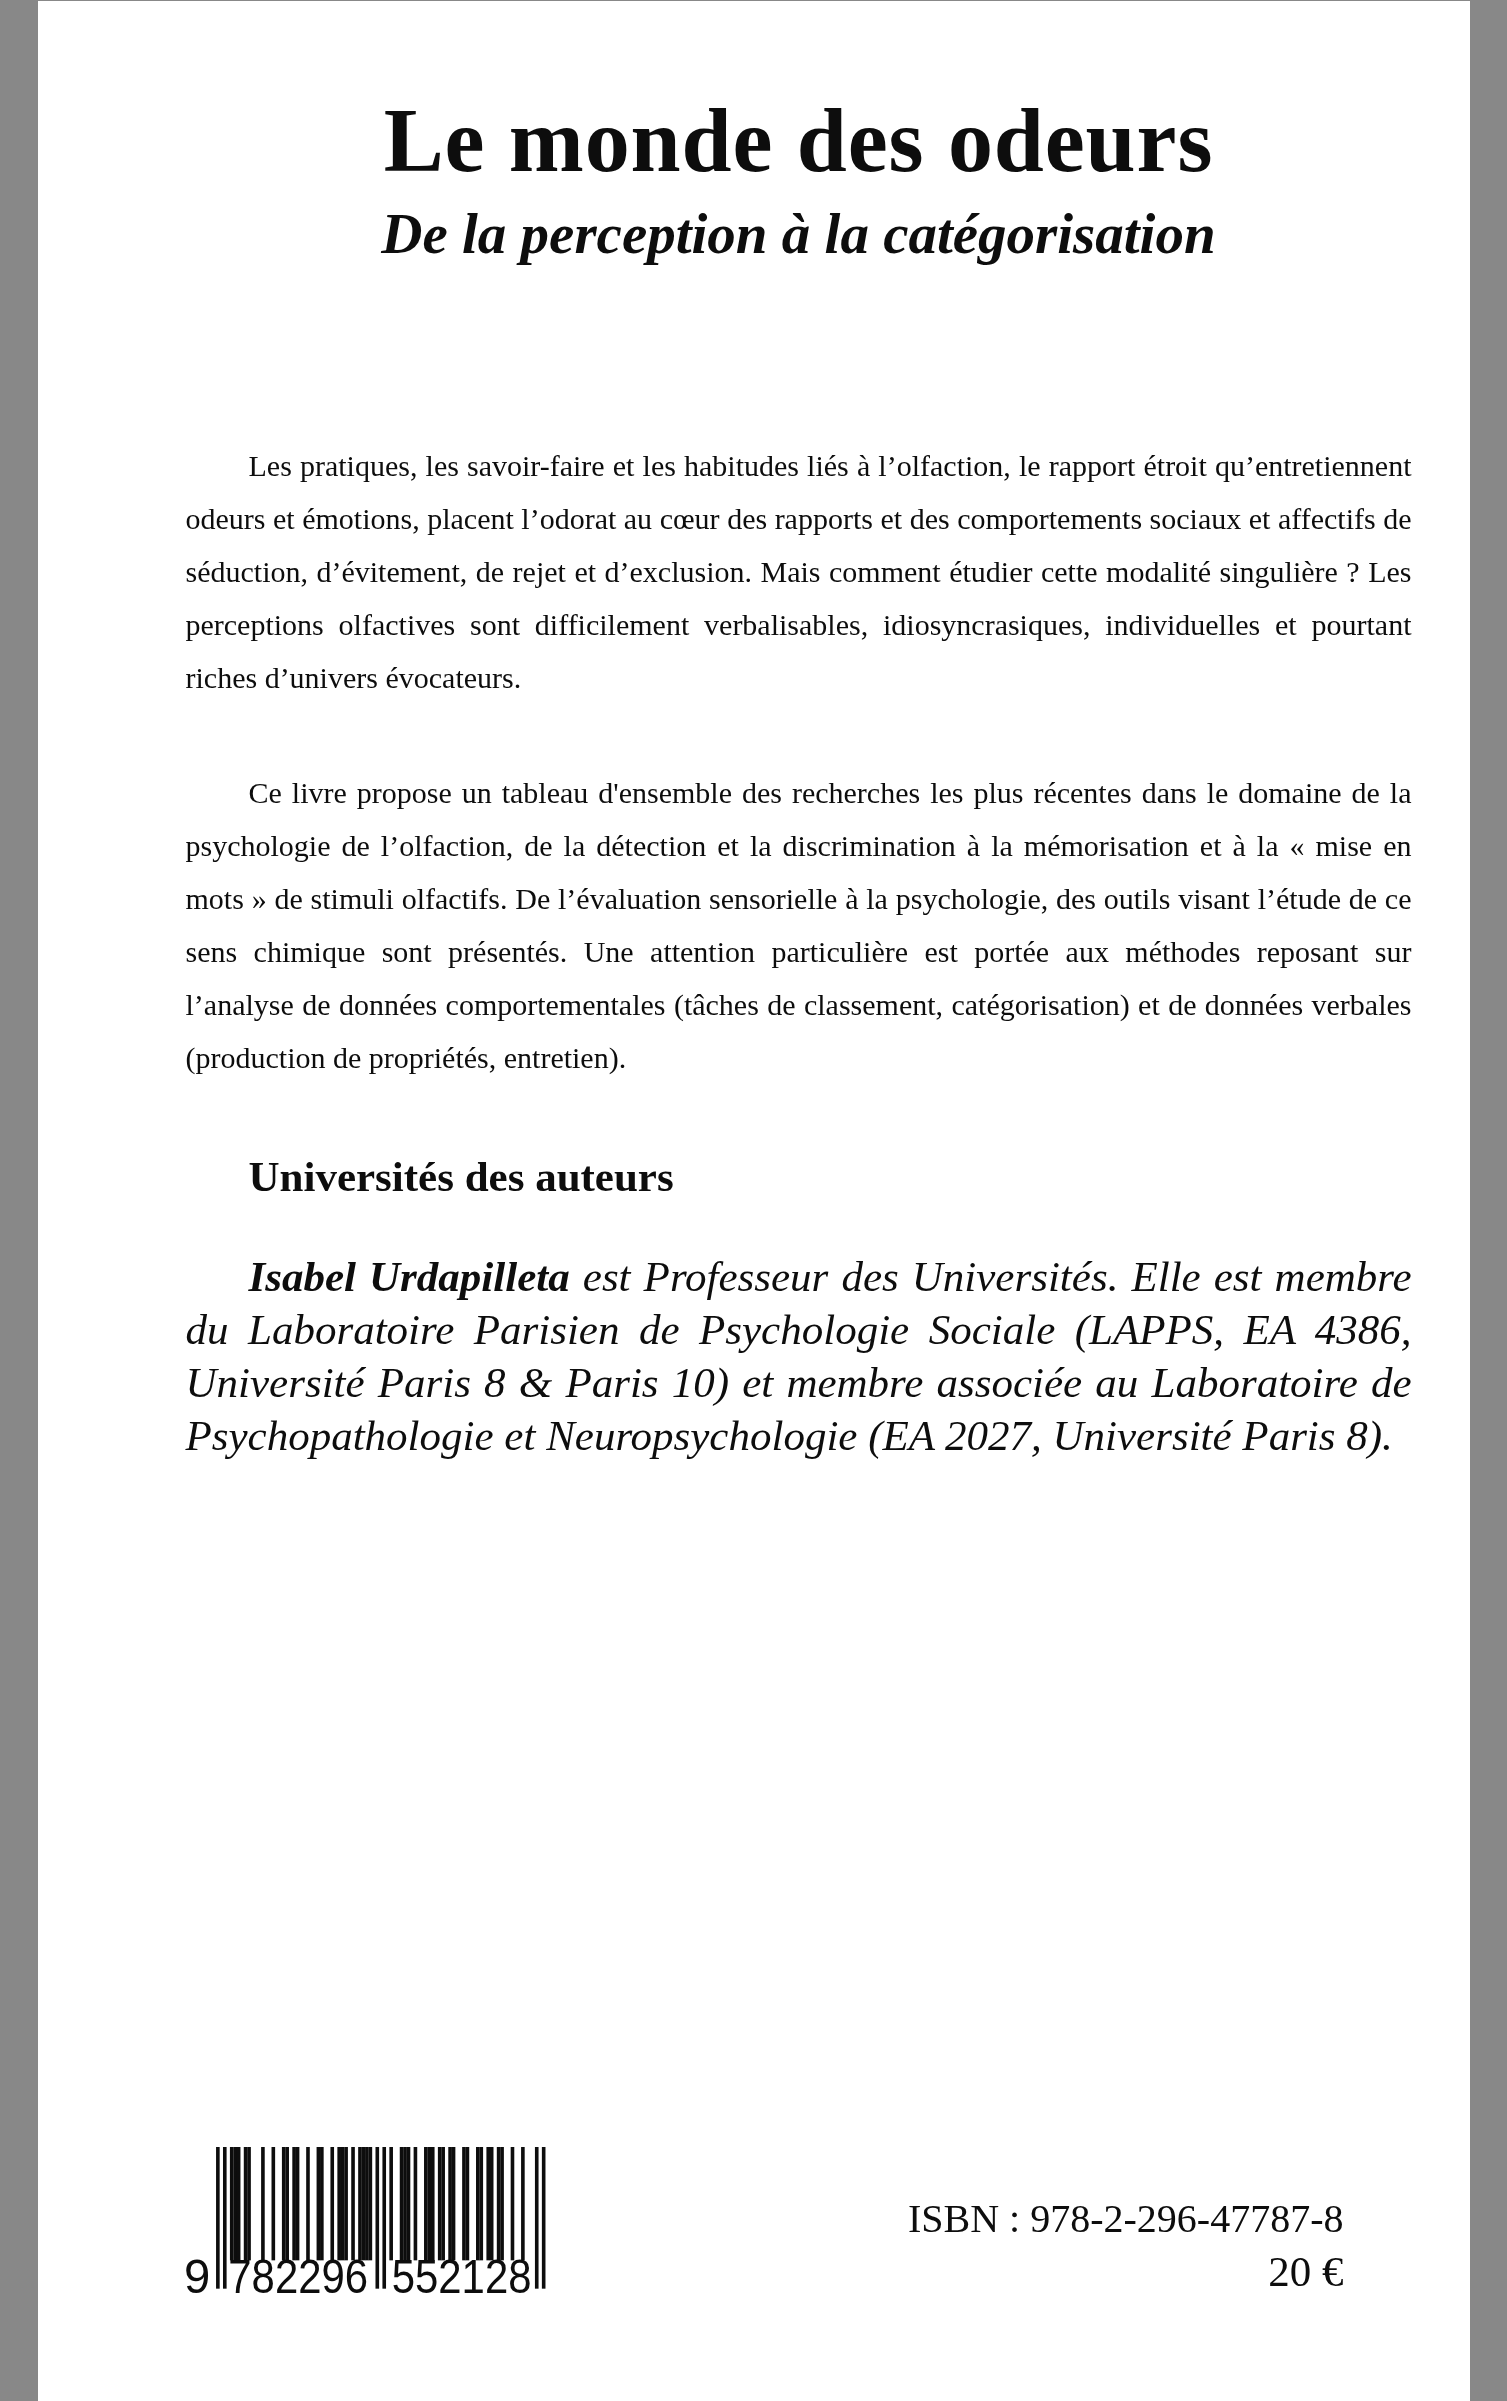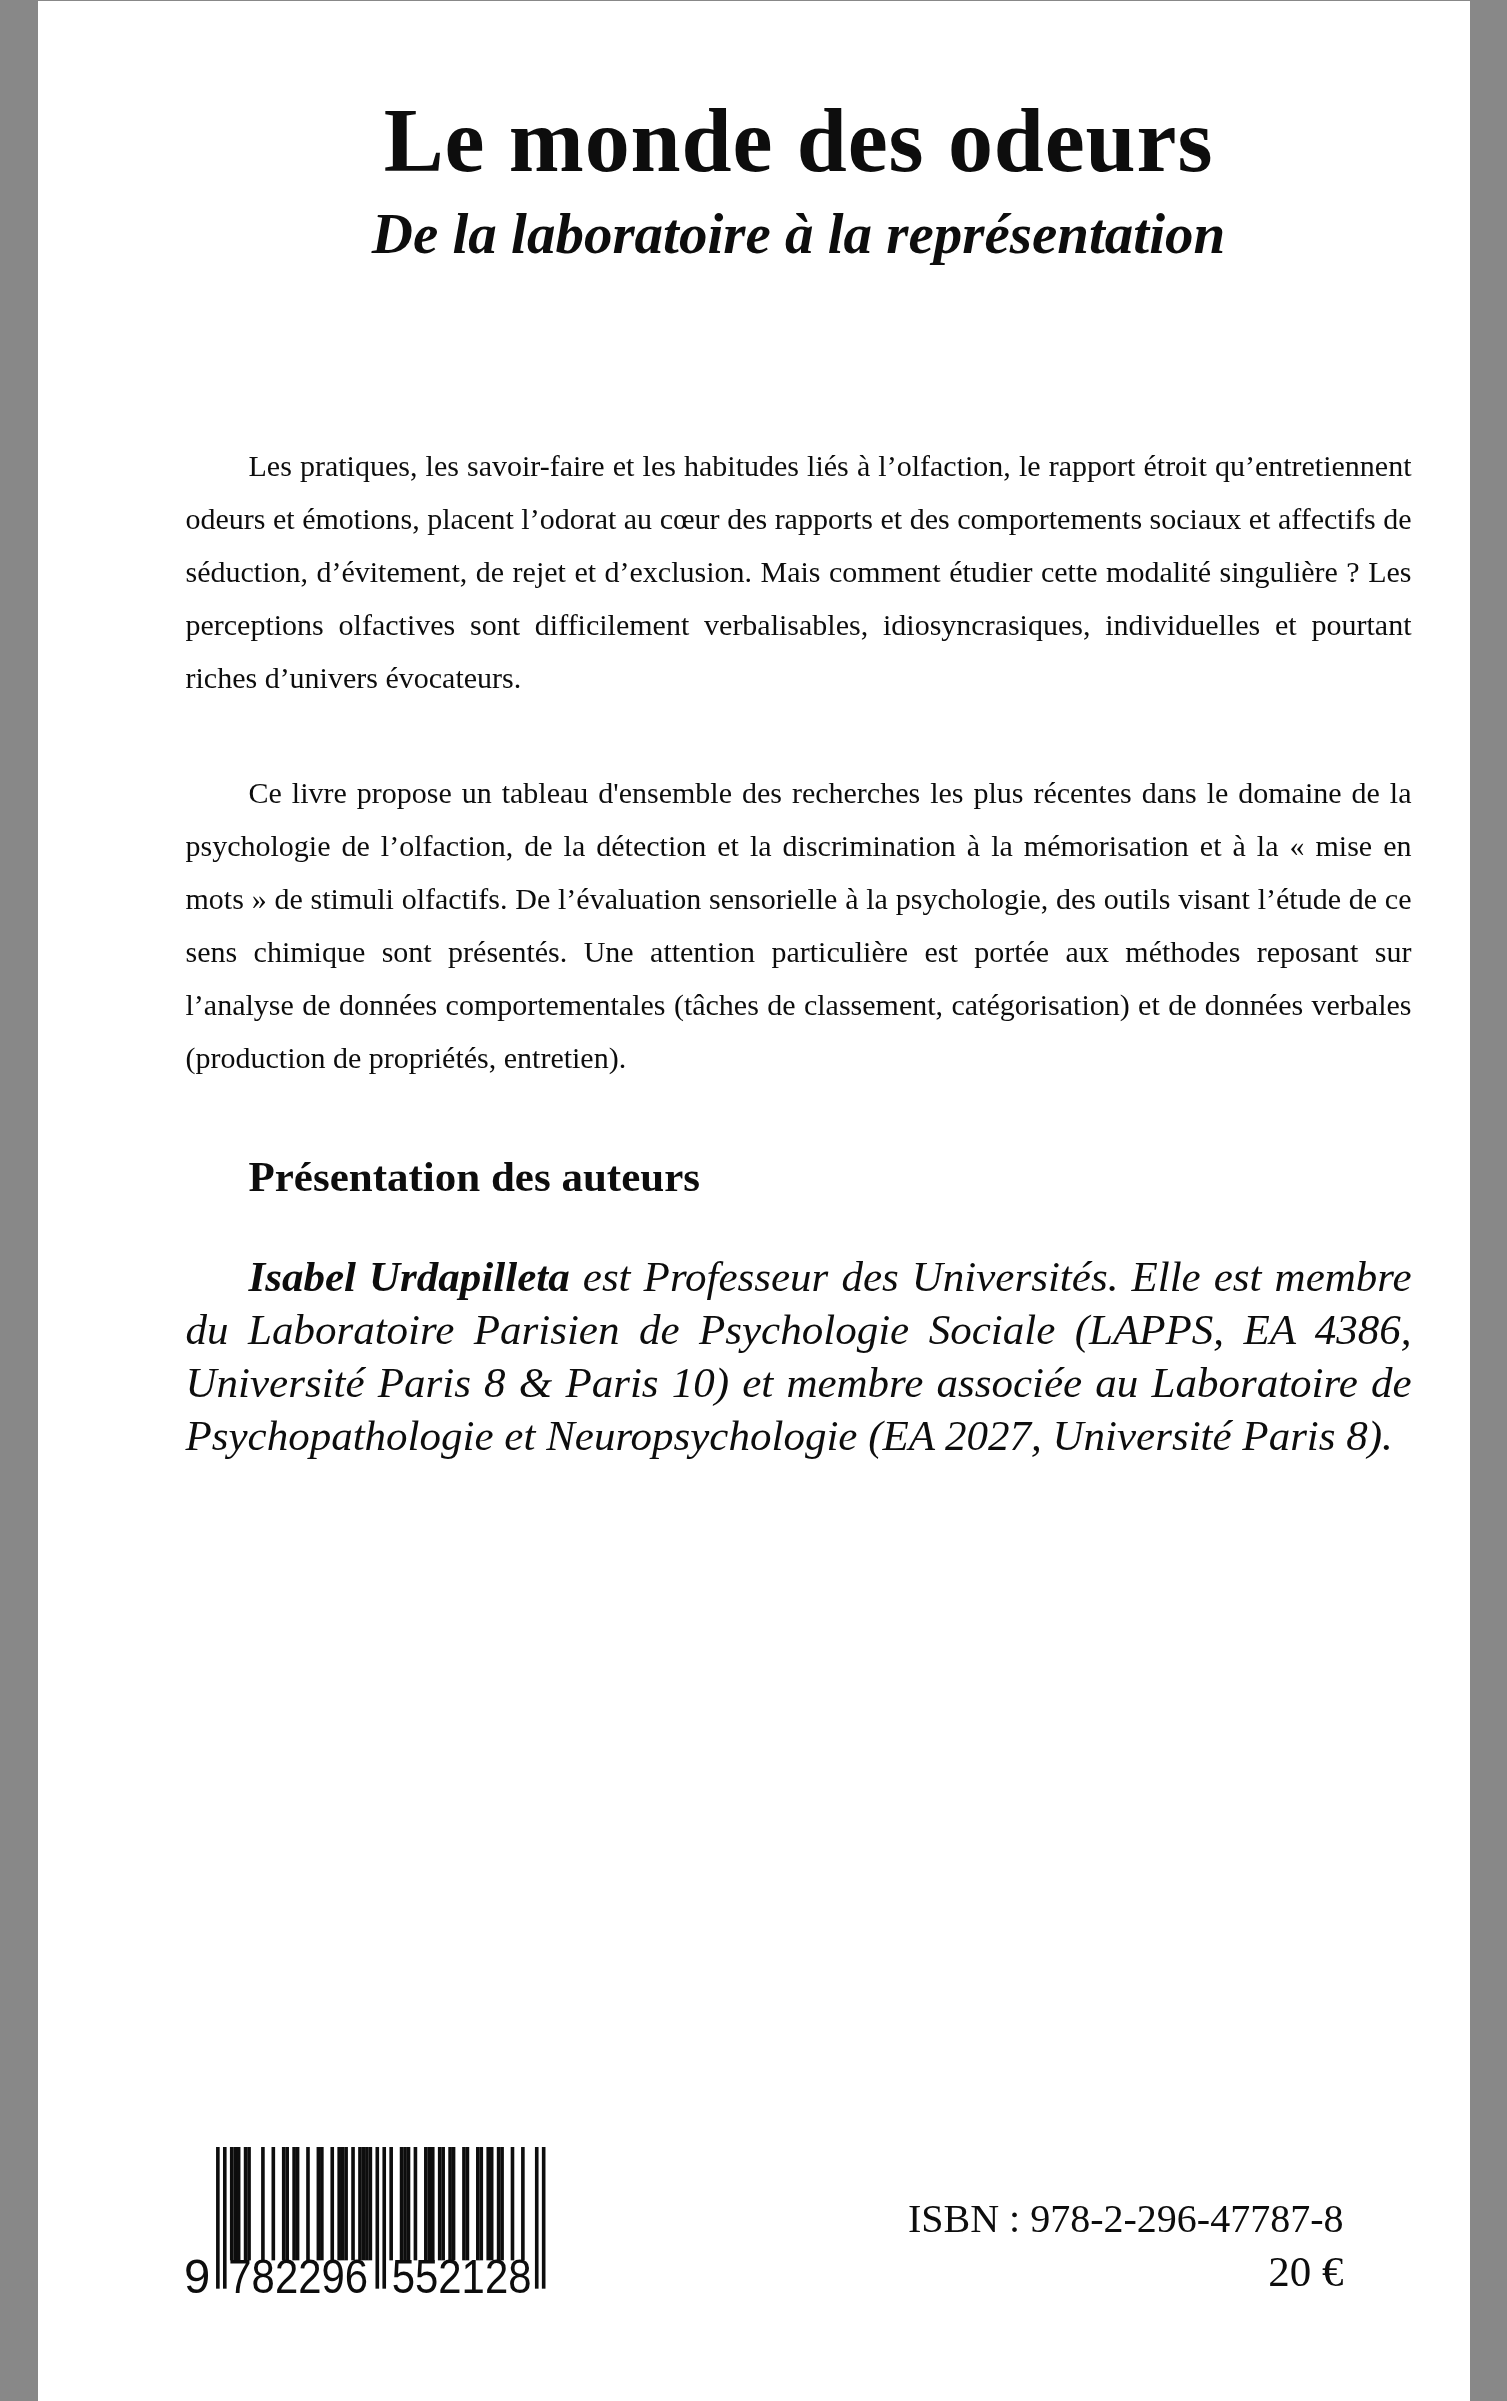--- a/index.html
+++ b/index.html
@@ -86,26 +86,26 @@
     white-space:nowrap;
   }
 </style>
 </head>
 <body>
 
 <div class="page">
   <div class="content">
 
     <h1 class="title">Le monde des odeurs</h1>
-    <h2 class="subtitle">De la laboratoire à la représentation</h2>
+    <h2 class="subtitle">De la perception à la catégorisation</h2>
 
     <p class="body par1">Les pratiques, les savoir-faire et les habitudes liés à l’olfaction, le rapport étroit qu’entretiennent odeurs et émotions, placent l’odorat au cœur des rapports et des comportements sociaux et affectifs de séduction, d’évitement, de rejet et d’exclusion. Mais comment étudier cette modalité singulière ? Les perceptions olfactives sont difficilement verbalisables, idiosyncrasiques, individuelles et pourtant riches d’univers évocateurs.</p>
     <p class="body par2">Ce livre propose un tableau d'ensemble des recherches les plus récentes dans le domaine de la psychologie de l’olfaction, de la détection et la discrimination à la mémorisation et à la « mise en mots » de stimuli olfactifs. De l’évaluation sensorielle à la psychologie, des outils visant l’étude de ce sens chimique sont présentés. Une attention particulière est portée aux méthodes reposant sur l’analyse de données comportementales (tâches de classement, catégorisation) et de données verbales (production de propriétés, entretien).</p>
 
-    <h3 class="authors-heading">Présentation des auteurs</h3>
+    <h3 class="authors-heading">Universités des auteurs</h3>
 
 
     <p class="author"><b>Isabel Urdapilleta</b><span> est Professeur des Universités. Elle est membre du Laboratoire Parisien de Psychologie Sociale (LAPPS, EA 4386, Université Paris 8 &amp; Paris 10) et membre associée au Laboratoire de Psychopathologie et Neuropsychologie (EA 2027, Université Paris 8).</span></p>
   </div>
 
   <div class="barcode">
     <svg width="379" height="153" viewBox="0 0 400 162">
       <g>
           <rect x="46.00" y="0" width="3.82" height="150"></rect>
           <rect x="53.34" y="0" width="3.82" height="150"></rect>

